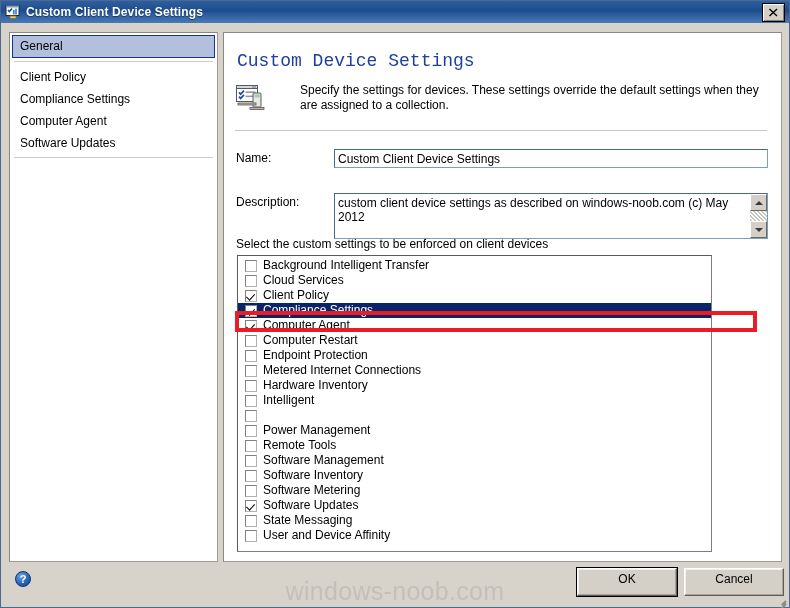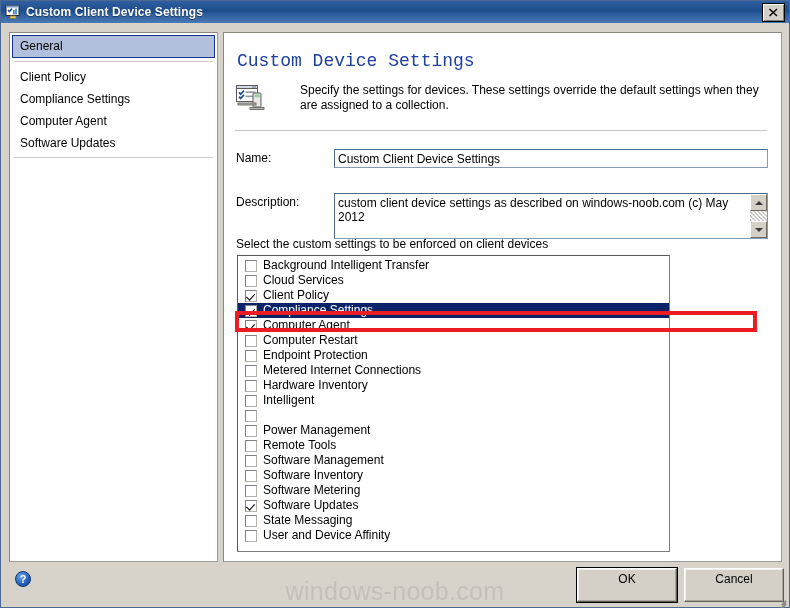--- a/index.html
+++ b/index.html
@@ -254,21 +254,21 @@
     position: absolute;
     left: 12px; top: 204px;
     font-size: 12px;
     color: #000000;
   }
 
   
   #settings-list {
     position: absolute;
     left: 13px; top: 222px;
-    width: 433px; height: 297px;
+    width: 475px; height: 297px;
     box-sizing: border-box;
     background: #ffffff;
     border: 1px solid #7f7d78;
     border-top-color: #5d5b57;
     border-left-color: #5d5b57;
     overflow: hidden;
     padding-top: 2px;
   }
   .chk-row {
     position: relative;
@@ -349,21 +349,21 @@
     font-size: 25px;
     color: #c3c0ba;
     font-family: "Liberation Sans", sans-serif;
     letter-spacing: 0.3px;
     user-select: none;
   }
   .btn {
     position: absolute;
     top: 3px;
     width: 100px;
-    height: 34px;
+    height: 28px;
     box-sizing: border-box;
     background: #d4d0c8;
     border: 1px solid #ffffff;
     border-right-color: #5f5d58;
     border-bottom-color: #5f5d58;
     box-shadow: inset -1px -1px 0 #a8a49c, inset 1px 1px 0 #f2f0ec;
     font-family: "Liberation Sans", sans-serif;
     font-size: 12px;
     color: #000000;
     text-align: center;

